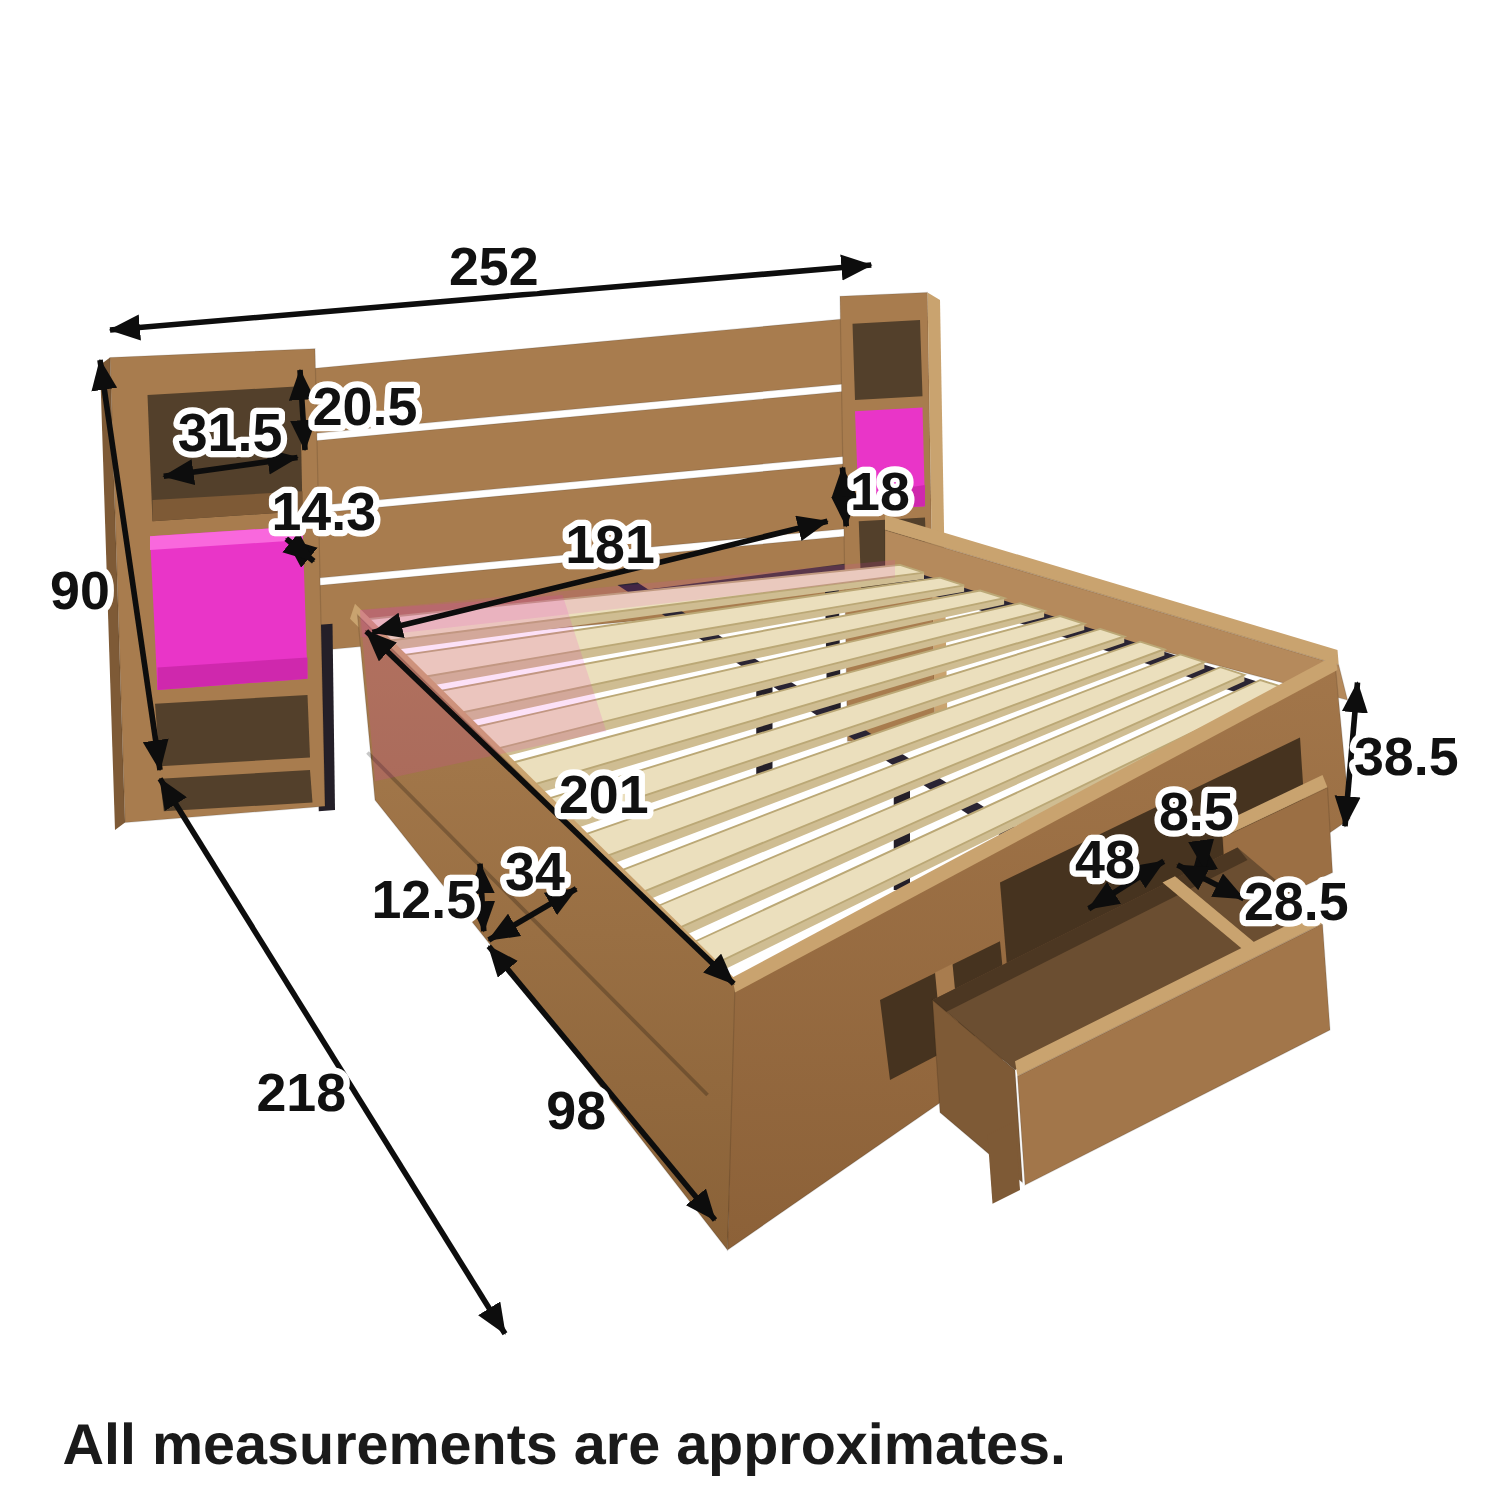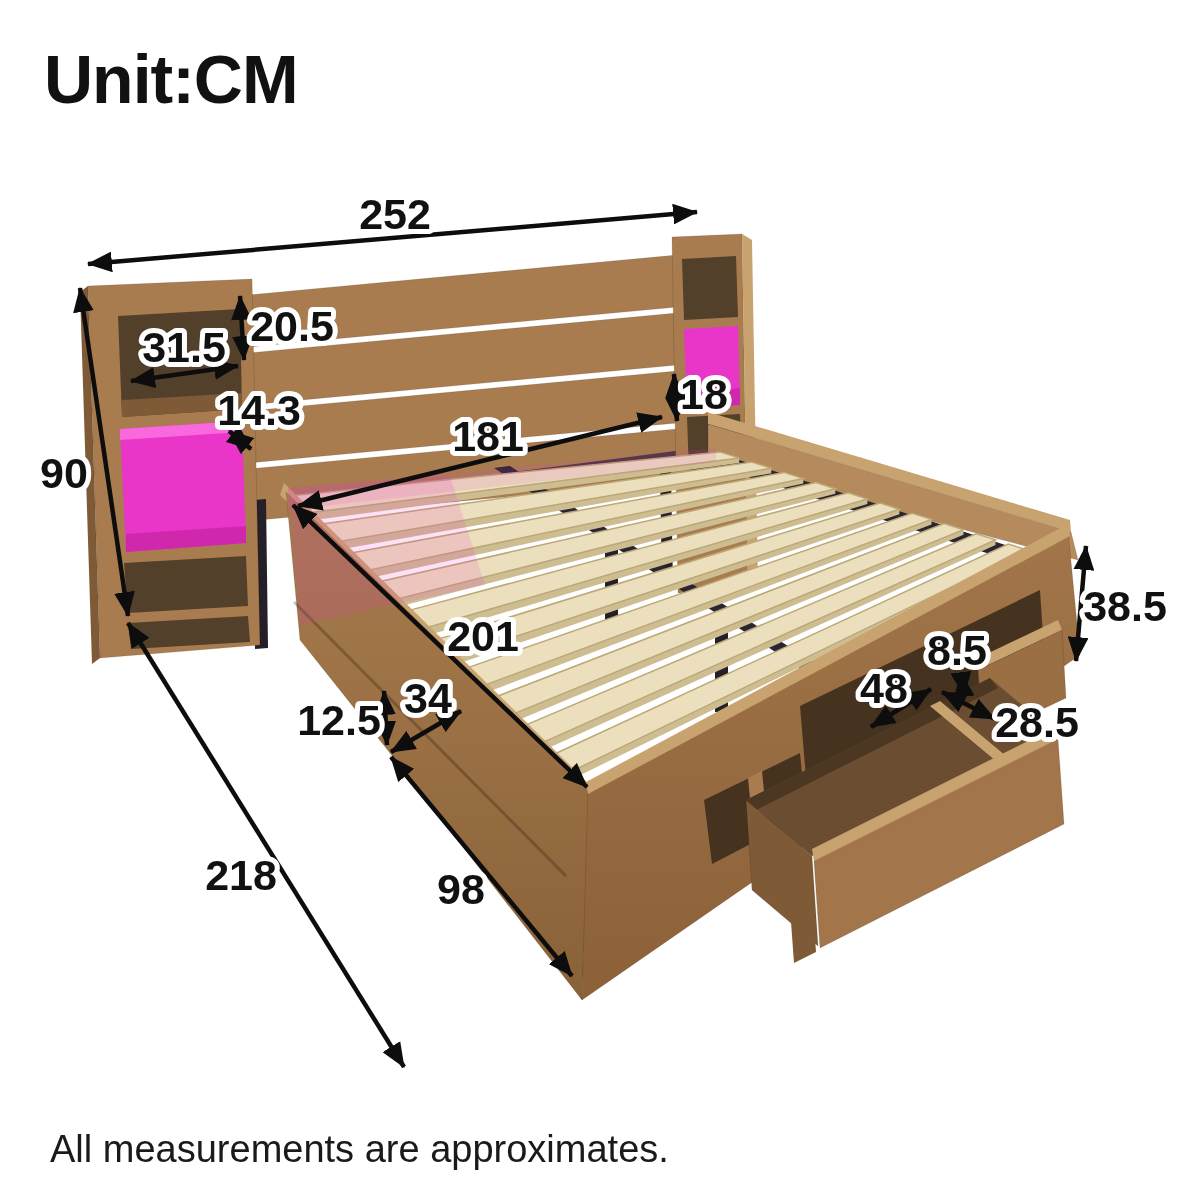--- a/index.html
+++ b/index.html
@@ -1,34 +1,33 @@
 <!DOCTYPE html>
 <html style="--background: #ffffff; --arrow: #0d0d0d; --label-text: #111111; --led-pink: #e935c8; --led-pink-dark: #cf28ad; --led-pink-light: #f968dd; --wood-light: #c9a36f; --wood-mid: #a87c4e; --wood-band: #b58a5c; --wood-shaded: #96693e; --wood-dark: #7e5a36; --wood-lip: #9b6f44; --wood-interior: #53402b; --wood-opening: #46331f; --drawer-interior: #6b4e31; --drawer-shadow: #4c3722; --drawer-front: #a2764a; --slat-cream: #ebdfbd; --slat-edge: #bba876; --slat-side: #cfbd92; --metal-dark: #2a2433; --frame-leg: #241f28;"><head>
 <meta charset="utf-8">
 <style>
   html,body{margin:0;padding:0;background:#fff;}
   .stage{position:relative;width:1200px;height:1200px;background:var(--background,#fff);
          font-family:"Liberation Sans",sans-serif;overflow:hidden;}
   .unit{position:absolute;left:44px;top:40px;font-size:68px;font-weight:bold;
         letter-spacing:-1px;color:var(--label-text,#111);}
-  .note{position:absolute;left:50px;top:1128px;font-size:38px;font-weight:normal;
+  .note{position:absolute;left:50px;top:1128px;font-size:46px;font-weight:bold;
         color:#1a1a1a;text-align:right;}
   svg#scene{position:absolute;left:0;top:0;}
   .dim-line{stroke:var(--arrow,#0d0d0d);stroke-width:4.5;}
   .dim-label{font-family:"Liberation Sans",sans-serif;font-weight:bold;font-size:43px;
              fill:var(--label-text,#111);stroke:#ffffff;stroke-width:10px;paint-order:stroke;
              stroke-linejoin:round;text-anchor:middle;dominant-baseline:central;}
   .wood{stroke:rgba(0,0,0,.12);stroke-width:1;}
 </style>
 </head>
 <body>
 
 <div class="stage">
 
-  <div class="unit">Unit:CM</div>
 
   <svg id="scene" width="1200" height="1200" viewBox="0 0 1200 1200">
     <defs>
       <marker id="ah" viewBox="0 0 12 10" refX="11.5" refY="5" markerWidth="25" markerHeight="21" markerUnits="userSpaceOnUse" orient="auto-start-reverse">
         <path d="M0,0 L12,5 L0,10 z" fill="#0d0d0d"></path>
       </marker>
       <linearGradient id="gradRail" x1="0" y1="0" x2="0" y2="1">
         <stop offset="0" stop-color="#a87c4e"></stop>
         <stop offset="1" stop-color="#8a6238"></stop>
       </linearGradient>

